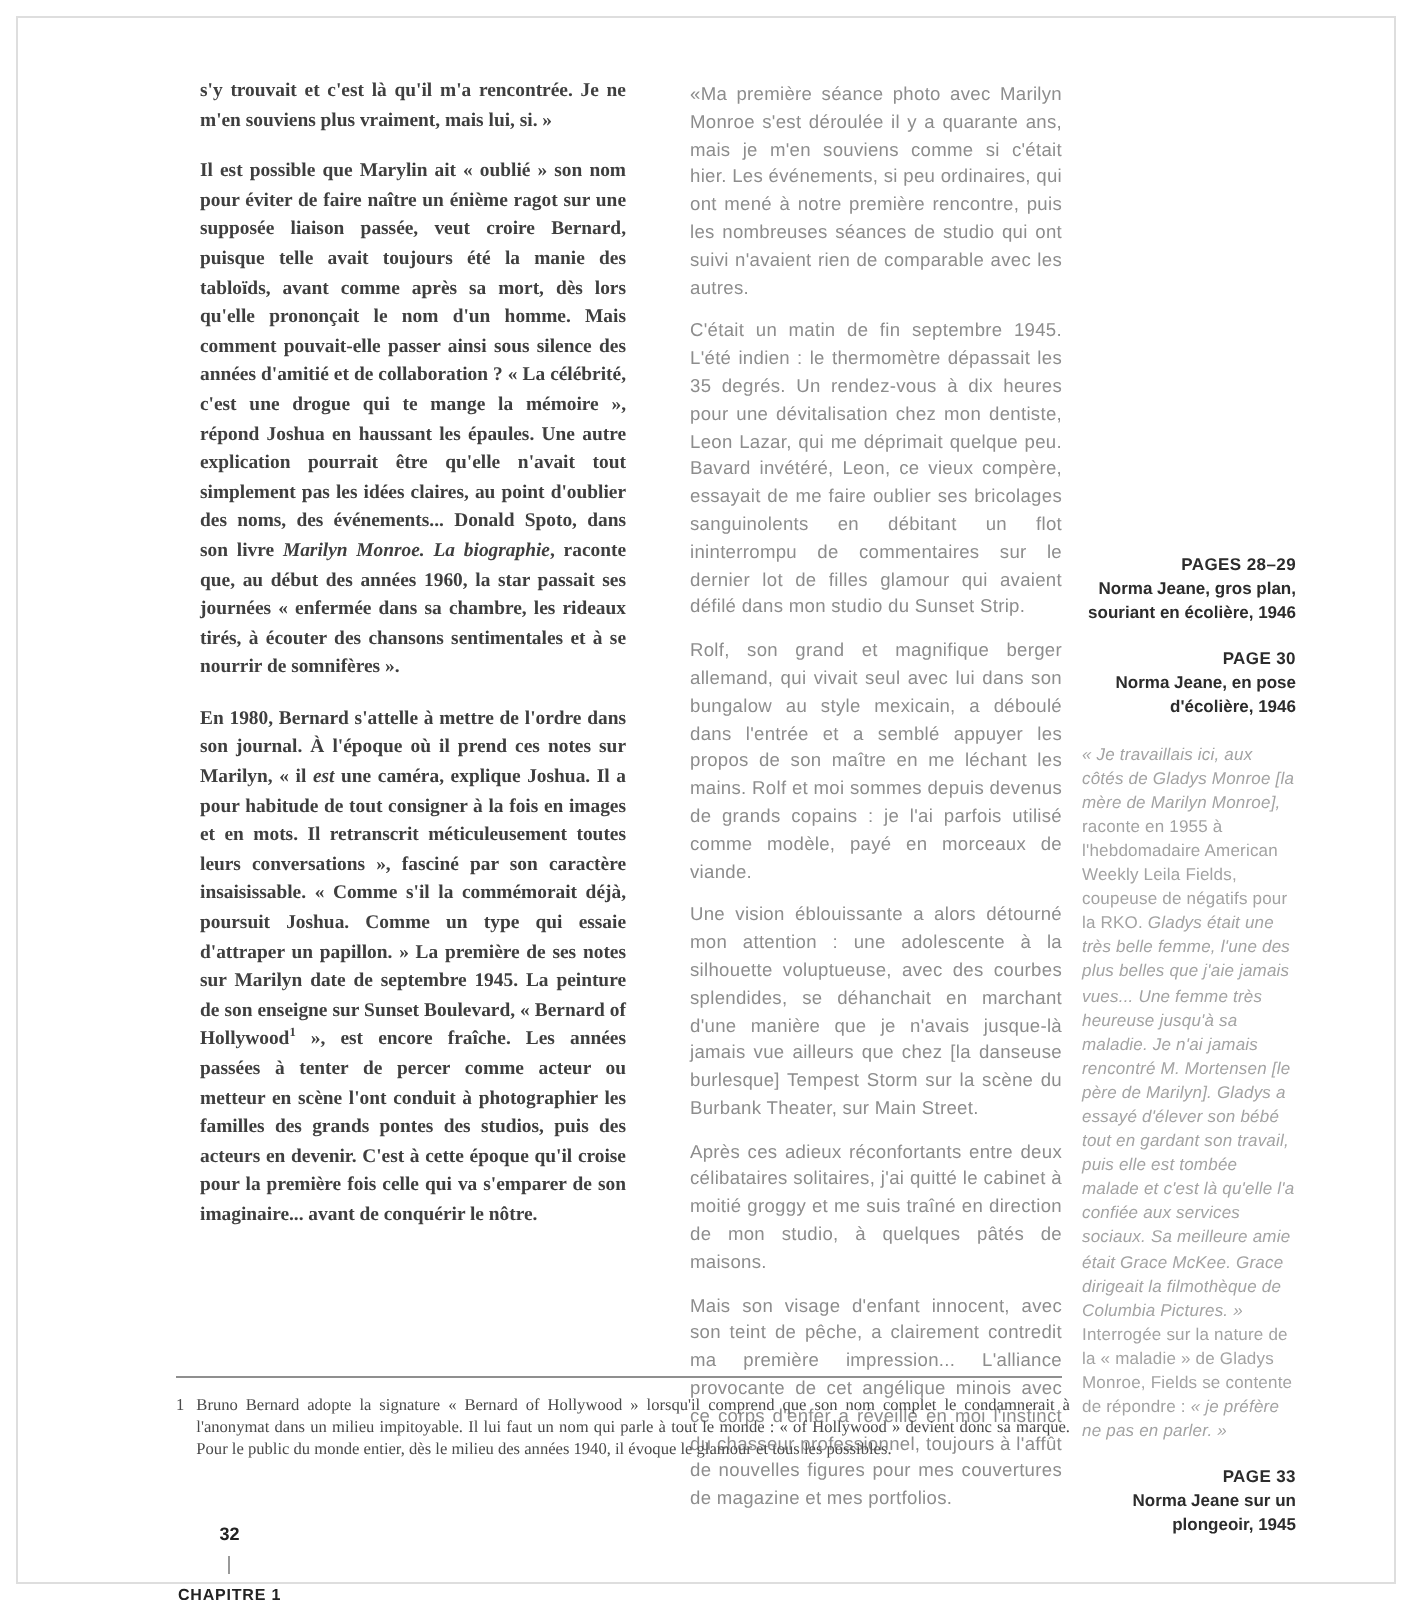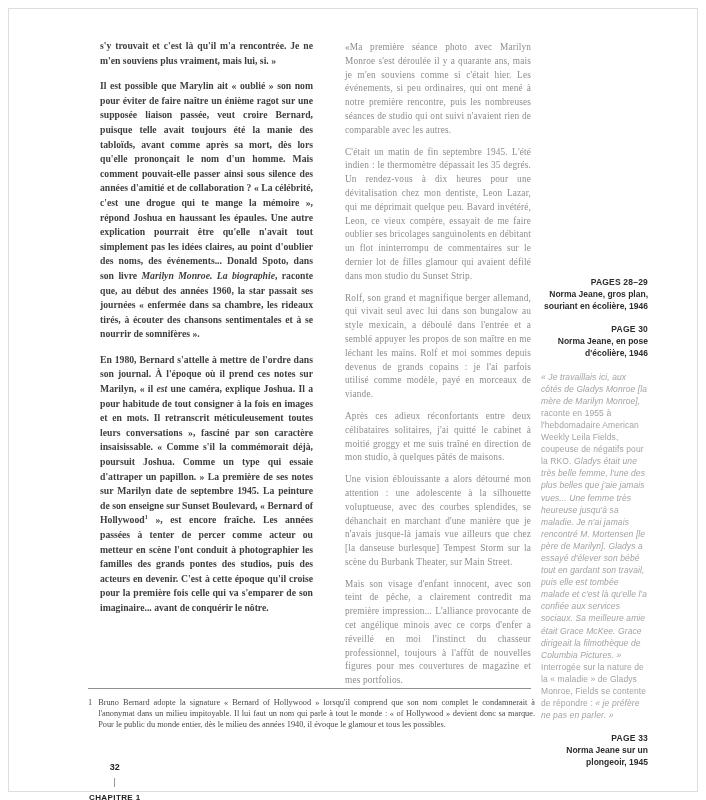--- a/index.html
+++ b/index.html
@@ -17,21 +17,21 @@
     font-family:"Liberation Serif","DejaVu Serif",serif;
     font-size:9.7px;line-height:14.6px;color:#3f3f3f;
     text-align:justify;hyphens:auto;-webkit-hyphens:auto;
   }
   .col-left p{margin:0 0 11px 0;font-weight:bold;}
   .col-left sup{font-size:6.3px;line-height:0;vertical-align:super;}
   
   .col-mid{
     position:absolute;left:345px;top:41px;width:186px;
     font-size:9.3px;line-height:13.8px;color:#8d8d8d;
-    text-align:justify;hyphens:auto;-webkit-hyphens:auto;letter-spacing:.15px;font-family:Liberation Serif, serif;
+    text-align:justify;hyphens:auto;-webkit-hyphens:auto;letter-spacing:.15px;
   }
   .col-mid p{margin:0 0 8px 0;}
   
   .sidebar{
     position:absolute;left:541px;top:276px;width:107px;
     font-size:8.5px;line-height:12.1px;
   }
   .caption{color:#2c2c2c;font-weight:bold;margin:0 0 11px 0;text-align:right;}
   .caption .plabel{display:block;letter-spacing:.2px;}
   .sidebar-quote{color:#a3a3a3;margin:0 0 11px 0;letter-spacing:.1px;}
@@ -61,22 +61,22 @@
 <div class="col-left" lang="fr">
   <p><span>s'y trouvait et c'est là qu'il m'a rencontrée. Je ne m'en souviens plus vraiment, mais lui, si. »</span></p>
   <p><span>Il est possible que Marylin ait « oublié » son nom pour éviter de faire naître un énième ragot sur une supposée liaison passée, veut croire Bernard, puisque telle avait toujours été la manie des tabloïds, avant comme après sa mort, dès lors qu'elle prononçait le nom d'un homme. Mais comment pouvait-elle passer ainsi sous silence des années d'amitié et de collaboration ? « La célébrité, c'est une drogue qui te mange la mémoire », répond Joshua en haussant les épaules. Une autre explication pourrait être qu'elle n'avait tout simplement pas les idées claires, au point d'oublier des noms, des événements... Donald Spoto, dans son livre </span><span style="font-style: italic;">Marilyn Monroe. La biographie</span><span>, raconte que, au début des années 1960, la star passait ses journées « enfermée dans sa chambre, les rideaux tirés, à écouter des chansons sentimentales et à se nourrir de somnifères ».</span></p>
   <p><span>En 1980, Bernard s'attelle à mettre de l'ordre dans son journal. À l'époque où il prend ces notes sur Marilyn, « il </span><span style="font-style: italic;">est</span><span> une caméra, explique Joshua. Il a pour habitude de tout consigner à la fois en images et en mots. Il retranscrit méticuleusement toutes leurs conversations », fasciné par son caractère insaisissable. « Comme s'il la commémorait déjà, poursuit Joshua. Comme un type qui essaie d'attraper un papillon. » La première de ses notes sur Marilyn date de septembre 1945. La peinture de son enseigne sur Sunset Boulevard, « Bernard of Hollywood</span><sup>1</sup><span> », est encore fraîche. Les années passées à tenter de percer comme acteur ou metteur en scène l'ont conduit à photographier les familles des grands pontes des studios, puis des acteurs en devenir. C'est à cette époque qu'il croise pour la première fois celle qui va s'emparer de son imaginaire... avant de conquérir le nôtre.</span></p>
 </div>
 
 <div class="col-mid" lang="fr">
   <p>«Ma première séance photo avec Marilyn Monroe s'est déroulée il y a quarante ans, mais je m'en souviens comme si c'était hier. Les événements, si peu ordinaires, qui ont mené à notre première rencontre, puis les nombreuses séances de studio qui ont suivi n'avaient rien de comparable avec les autres.</p>
   <p>C'était un matin de fin septembre 1945. L'été indien : le thermomètre dépassait les 35 degrés. Un rendez-vous à dix heures pour une dévitalisation chez mon dentiste, Leon Lazar, qui me déprimait quelque peu. Bavard invétéré, Leon, ce vieux compère, essayait de me faire oublier ses bricolages sanguinolents en débitant un flot ininterrompu de commentaires sur le dernier lot de filles glamour qui avaient défilé dans mon studio du Sunset Strip.</p>
   <p>Rolf, son grand et magnifique berger allemand, qui vivait seul avec lui dans son bungalow au style mexicain, a déboulé dans l'entrée et a semblé appuyer les propos de son maître en me léchant les mains. Rolf et moi sommes depuis devenus de grands copains : je l'ai parfois utilisé comme modèle, payé en morceaux de viande.</p>
+  <p>Une vision éblouissante a alors détourné mon attention : une adolescente à la silhouette voluptueuse, avec des courbes splendides, se déhanchait en marchant d'une manière que je n'avais jusque-là jamais vue ailleurs que chez [la danseuse burlesque] Tempest Storm sur la scène du Burbank Theater, sur Main Street.</p>
   <p>Après ces adieux réconfortants entre deux célibataires solitaires, j'ai quitté le cabinet à moitié groggy et me suis traîné en direction de mon studio, à quelques pâtés de maisons.</p>
-  <p>Une vision éblouissante a alors détourné mon attention : une adolescente à la silhouette voluptueuse, avec des courbes splendides, se déhanchait en marchant d'une manière que je n'avais jusque-là jamais vue ailleurs que chez [la danseuse burlesque] Tempest Storm sur la scène du Burbank Theater, sur Main Street.</p>
   <p>Mais son visage d'enfant innocent, avec son teint de pêche, a clairement contredit ma première impression... L'alliance provocante de cet angélique minois avec ce corps d'enfer a réveillé en moi l'instinct du chasseur professionnel, toujours à l'affût de nouvelles figures pour mes couvertures de magazine et mes portfolios.</p>
 </div>
 
 <div class="sidebar" lang="fr">
   <div class="caption">
     <span class="plabel">PAGES 28–29</span>
     <span>Norma Jeane, gros plan, souriant en écolière, 1946</span>
   </div>
   <div class="caption">
     <span class="plabel">PAGE 30</span>

